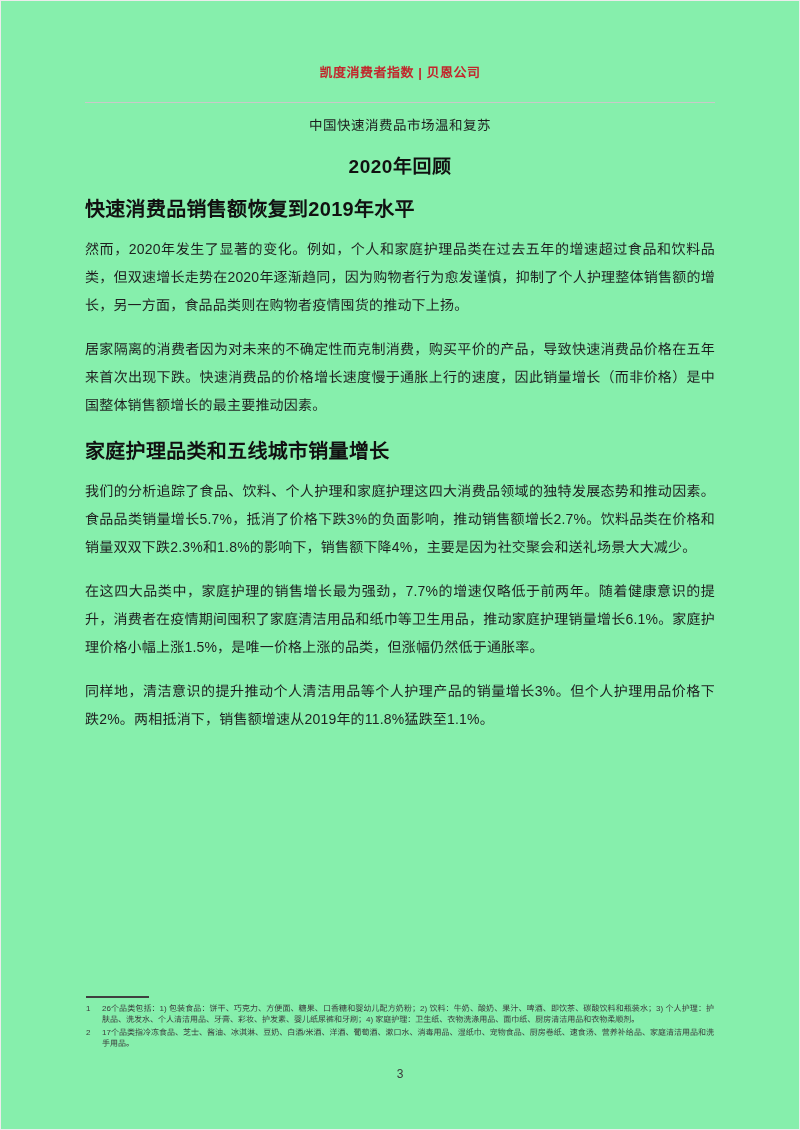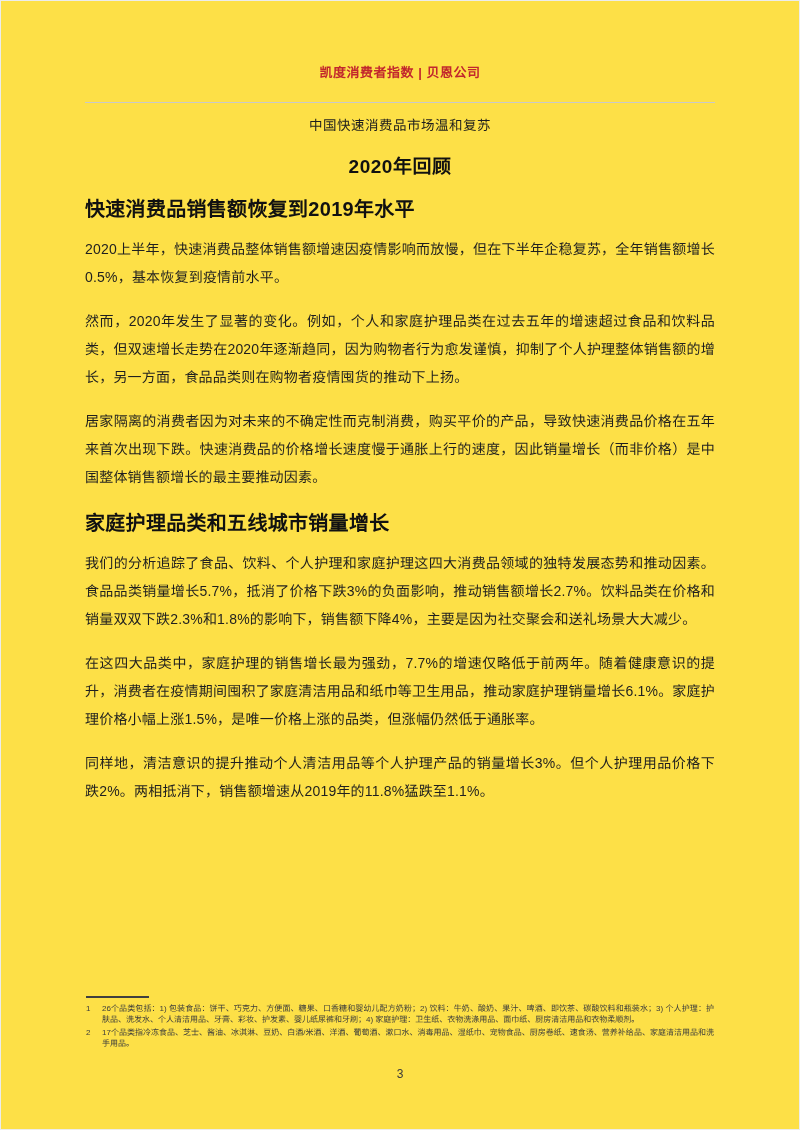--- a/index.html
+++ b/index.html
@@ -4,21 +4,21 @@
 <style>
   * { margin: 0; padding: 0; box-sizing: border-box; }
   html, body { background: #f6f6f6; }
   body { font-family: "Liberation Sans", sans-serif; }
 
   .page {
     position: relative;
     width: 800px;
     height: 1130px;
     margin: 0 auto;
-    background: #fde047;
+    background: #86efac;
     border: 1px solid #ececec;
     overflow: hidden;
     color: #202020;
   }
 
   
   .header { padding-top: 61px; }
   .brand {
     text-align: center;
     font-size: 13px;
@@ -123,21 +123,20 @@
   </header>
 
   <main class="content">
 
 
 
     <h2 class="section-heading">2020年回顾</h2>
 
     <h3 class="sub-heading">快速消费品销售额恢复到2019年水平</h3>
 
-    <p class="body">2020上半年，快速消费品整体销售额增速因疫情影响而放慢，但在下半年企稳复苏，全年销售额增长0.5%，基本恢复到疫情前水平。</p>
 
     <p class="body">然而，2020年发生了显著的变化。例如，个人和家庭护理品类在过去五年的增速超过食品和饮料品类，但双速增长走势在2020年逐渐趋同，因为购物者行为愈发谨慎，抑制了个人护理整体销售额的增长，另一方面，食品品类则在购物者疫情囤货的推动下上扬。</p>
 
     <p class="body">居家隔离的消费者因为对未来的不确定性而克制消费，购买平价的产品，导致快速消费品价格在五年来首次出现下跌。快速消费品的价格增长速度慢于通胀上行的速度，因此销量增长（而非价格）是中国整体销售额增长的最主要推动因素。</p>
 
     <h3 class="sub-heading">家庭护理品类和五线城市销量增长</h3>
 
     <p class="body">我们的分析追踪了食品、饮料、个人护理和家庭护理这四大消费品领域的独特发展态势和推动因素。食品品类销量增长5.7%，抵消了价格下跌3%的负面影响，推动销售额增长2.7%。饮料品类在价格和销量双双下跌2.3%和1.8%的影响下，销售额下降4%，主要是因为社交聚会和送礼场景大大减少。</p>
 
     <p class="body">在这四大品类中，家庭护理的销售增长最为强劲，7.7%的增速仅略低于前两年。随着健康意识的提升，消费者在疫情期间囤积了家庭清洁用品和纸巾等卫生用品，推动家庭护理销量增长6.1%。家庭护理价格小幅上涨1.5%，是唯一价格上涨的品类，但涨幅仍然低于通胀率。</p>

